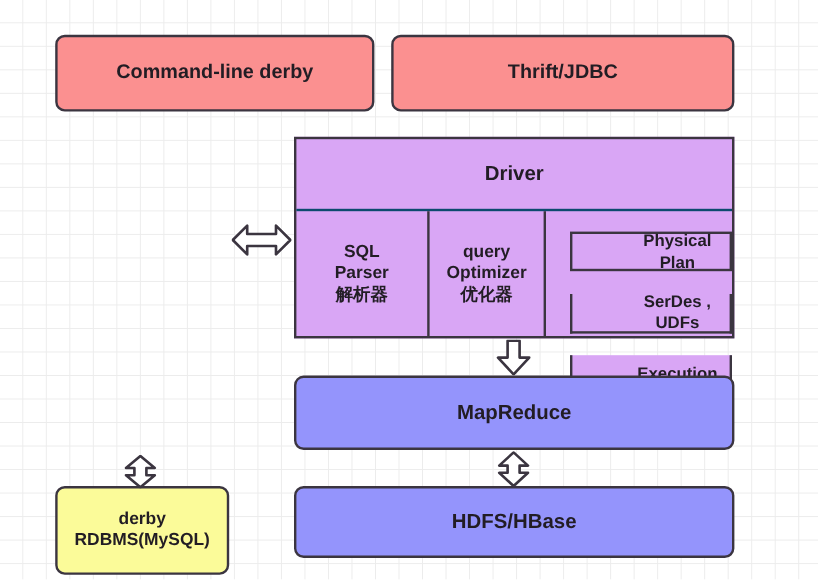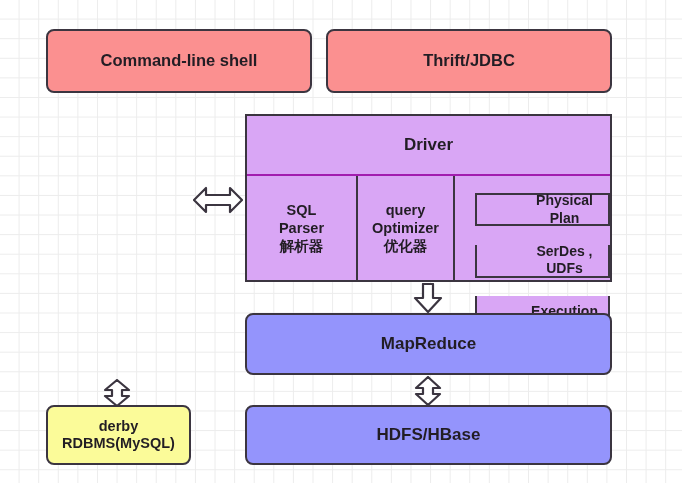--- a/index.html
+++ b/index.html
@@ -52,37 +52,37 @@
     left: 326px; top: 29px; width: 286px; height: 64px;
     font-size: 16.5px;
   }
 
   
   #metastore-box {
     left: 46px; top: 113px; width: 145px; height: 267px;
     font-size: 16px;
   }
   #derby-box {
-    left: 46px; top: 405px; width: 145px; height: 60px;
+    left: 46px; top: 405px; width: 145px; height: 74px;
     font-size: 14.5px;
   }
 
   
   #driver-group {
     position: absolute;
     left: 245px; top: 114px; width: 367px; height: 168px;
     box-sizing: border-box;
     border: 2px solid #3b3540;
     background: #d9a6f5;
   }
   #driver-header {
     position: absolute;
     left: 0; top: 0; right: 0; height: 60px;
     box-sizing: border-box;
-    border-bottom: 2px solid #a21caf;
+    border-bottom: 2px solid #0c4a6e;
     display: flex; align-items: center; justify-content: center;
     font-size: 17px; font-weight: bold; color: #221d24;
   }
   .driver-col {
     position: absolute;
     box-sizing: border-box;
     top: 60px; bottom: 0;
     display: flex; align-items: center; justify-content: center;
     text-align: center;
     font-size: 14.5px; font-weight: bold; color: #221d24;
@@ -132,21 +132,21 @@
   #arrow-meta-driver { left: 193px; top: 183px; width: 50px; height: 34px; }
   #arrow-meta-derby  { left: 100px; top: 379px; width: 34px; height: 28px; }
   #arrow-driver-mr   { left: 411px; top: 283px; width: 34px; height: 30px; }
   #arrow-mr-hdfs     { left: 411px; top: 376px; width: 34px; height: 30px; }
 </style>
 </head>
 <body>
 
 <div id="canvas">
 
-  <div class="box pink rounded" id="cli-box">Command-line shell</div>
+  <div class="box pink rounded" id="cli-box">Command-line derby</div>
 
   <div class="box pink rounded" id="thrift-box">Thrift/JDBC</div>
 
 
   <div class="box yellow rounded" id="derby-box">derby
 RDBMS(MySQL)</div>
 
   <div id="driver-group">
     <div id="driver-header">Driver</div>
 

